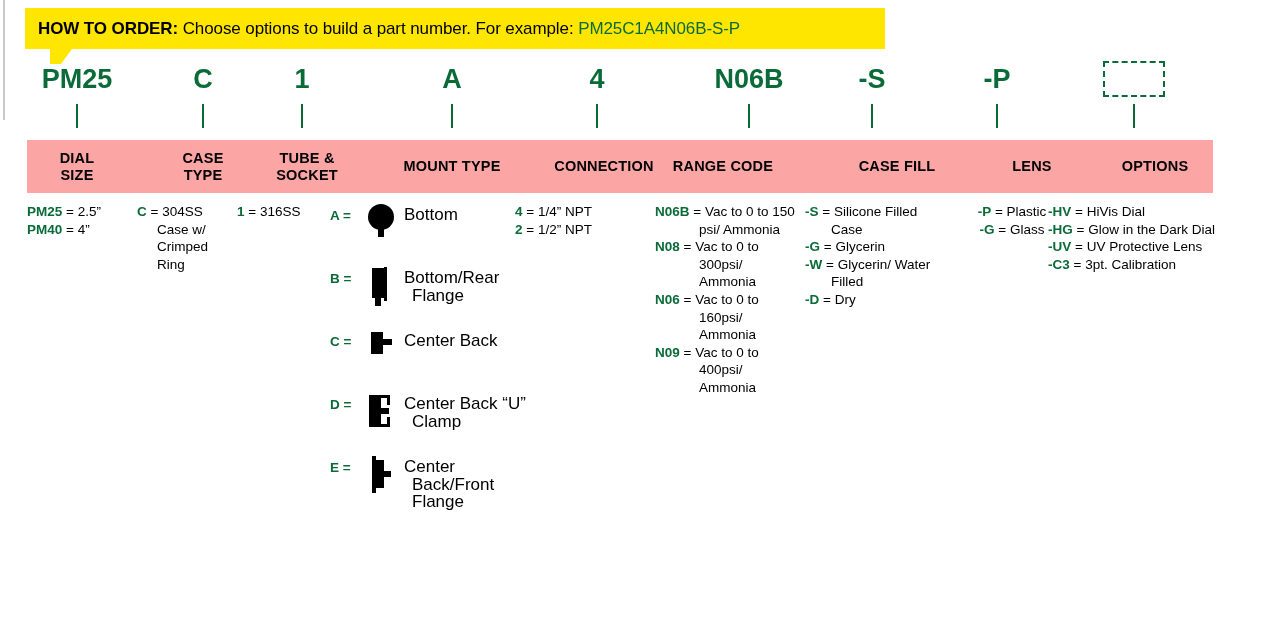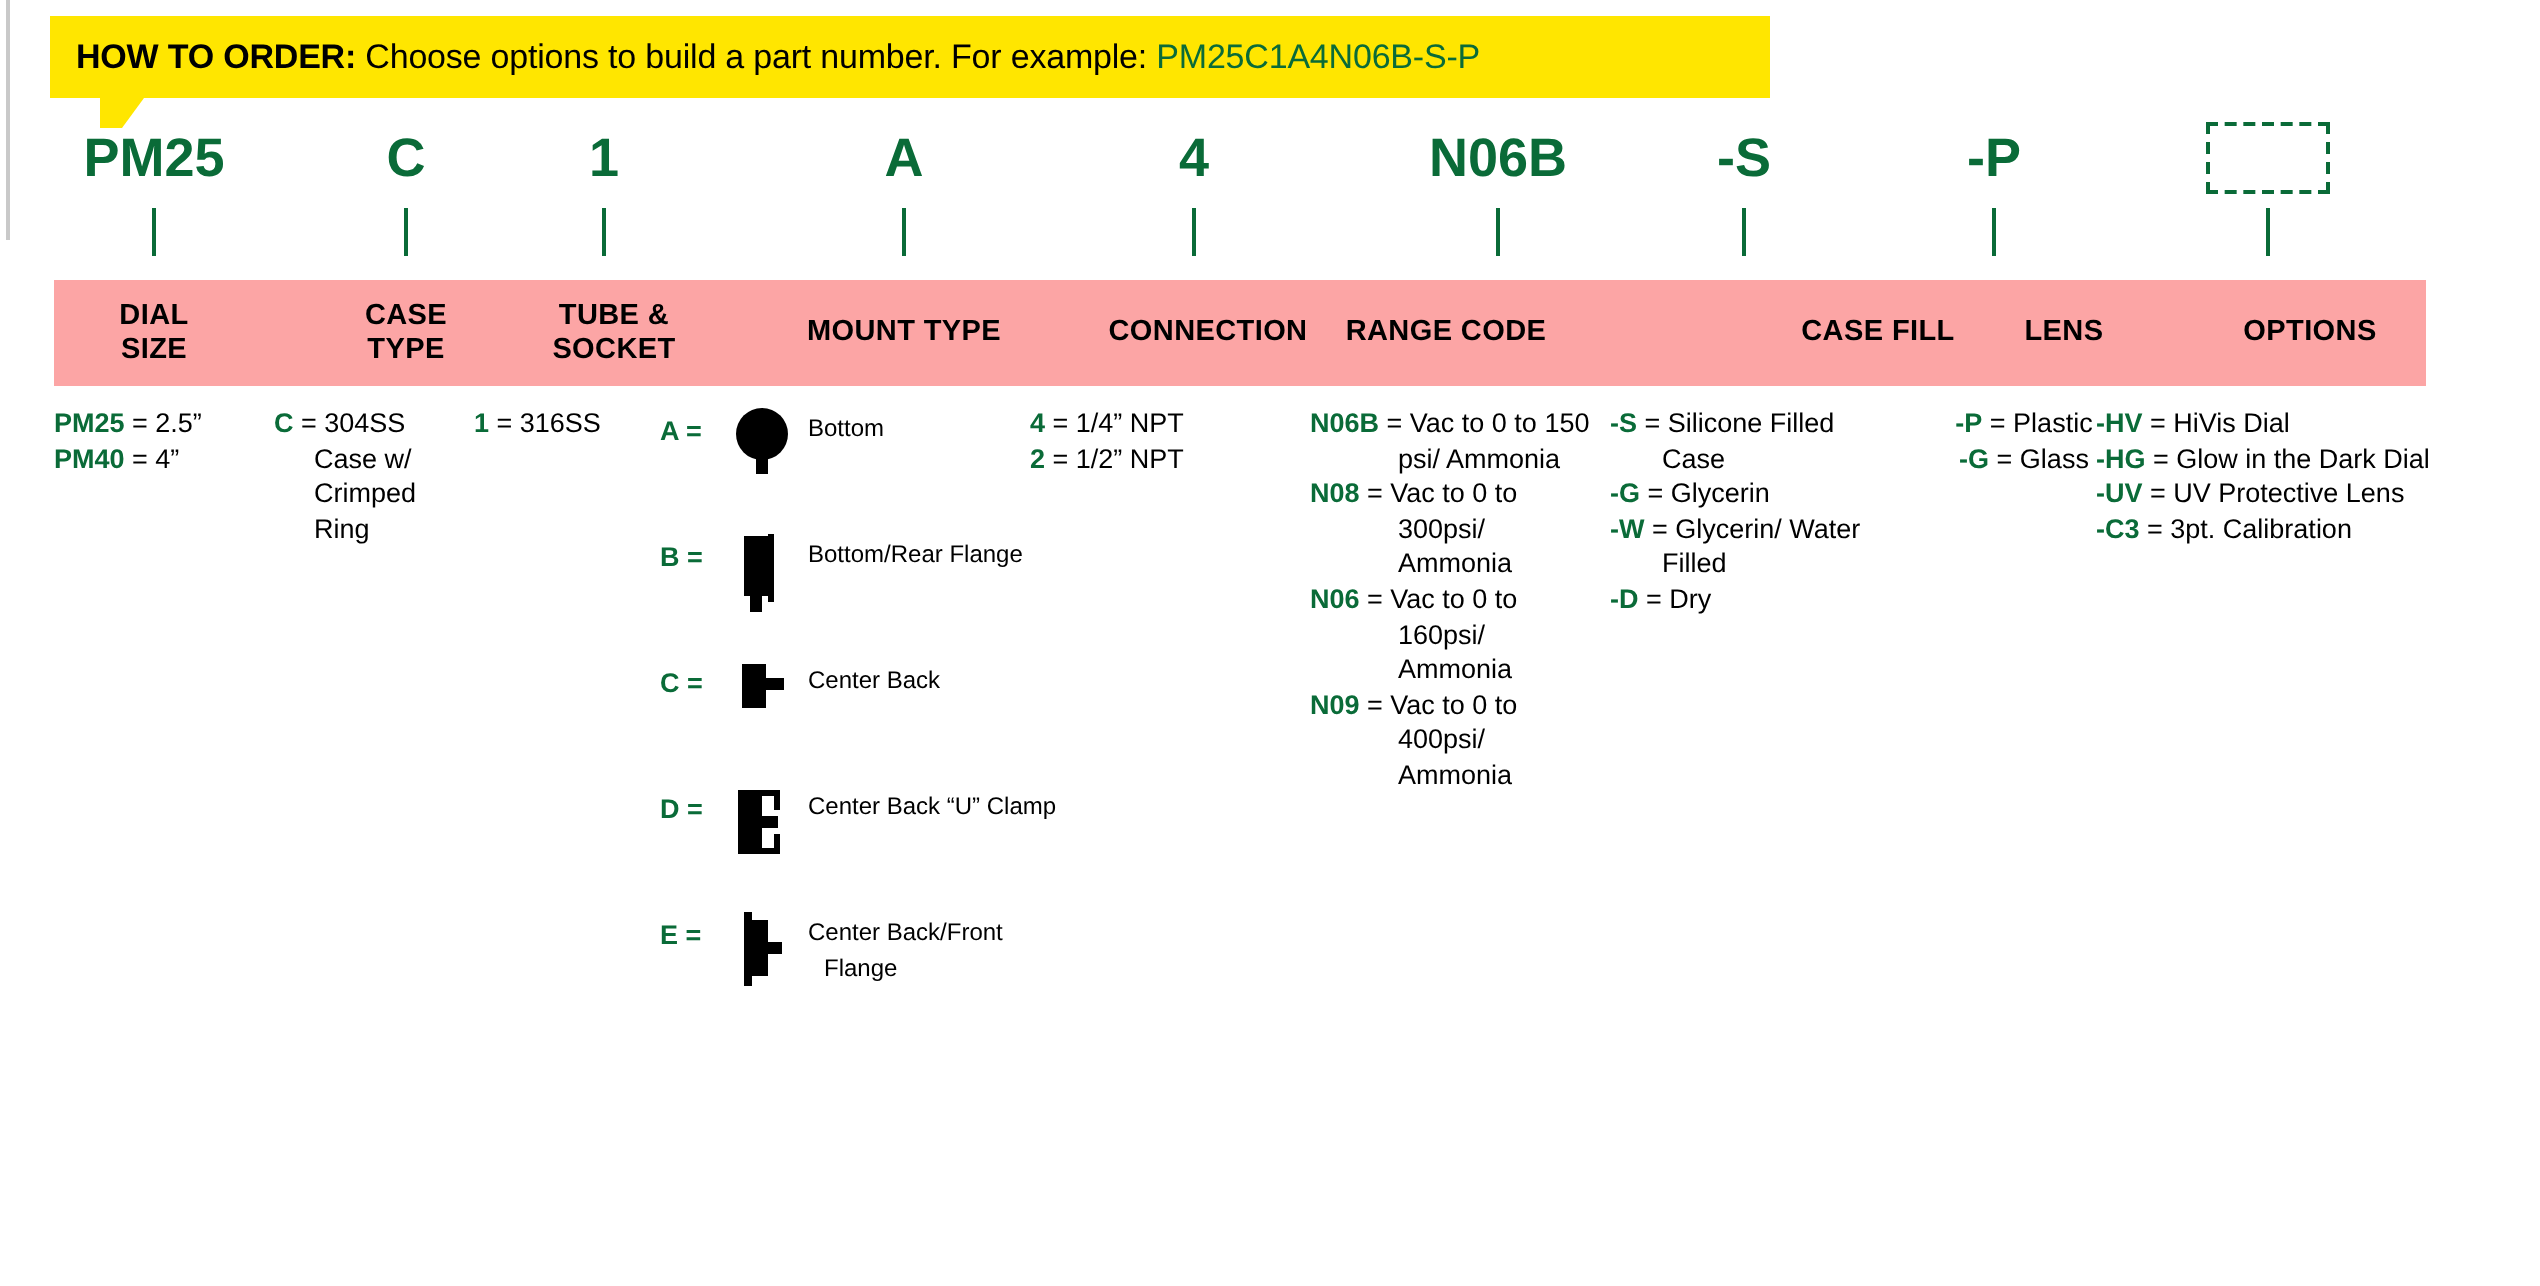--- a/index.html
+++ b/index.html
@@ -118,21 +118,21 @@
     font-size:13.5px;
     width:28px;flex:0 0 28px;
     padding-top:4px;
   }
   .mount-icon{
     width:46px;flex:0 0 46px;
     display:flex;justify-content:center;
     padding-top:1px;
   }
   .mount-label{
-    font-size:12px;line-height:17.6px;
+    font-size:17px;line-height:17.6px;
     padding-top:3px;
     text-indent:-8px;padding-left:8px;
   }
 </style>
 </head>
 <body>
 
 <div class="page-edge"></div>
 
 <div class="banner">
@@ -204,21 +204,21 @@
   </div>
   <div class="head-cell" style="left:335px;width:180px;">
     <div>MOUNT TYPE</div>
   </div>
   <div class="head-cell" style="left:487px;width:180px;">
     <div>CONNECTION</div>
   </div>
   <div class="head-cell" style="left:606px;width:180px;">
     <div>RANGE CODE</div>
   </div>
-  <div class="head-cell" style="left:832px;width:160px;">
+  <div class="head-cell" style="left:790px;width:160px;">
     <div>CASE FILL</div>
   </div>
   <div class="head-cell" style="left:935px;width:140px;">
     <div>LENS</div>
   </div>
   <div class="head-cell" style="left:1038px;width:180px;">
     <div>OPTIONS</div>
   </div>
 </div>
 

